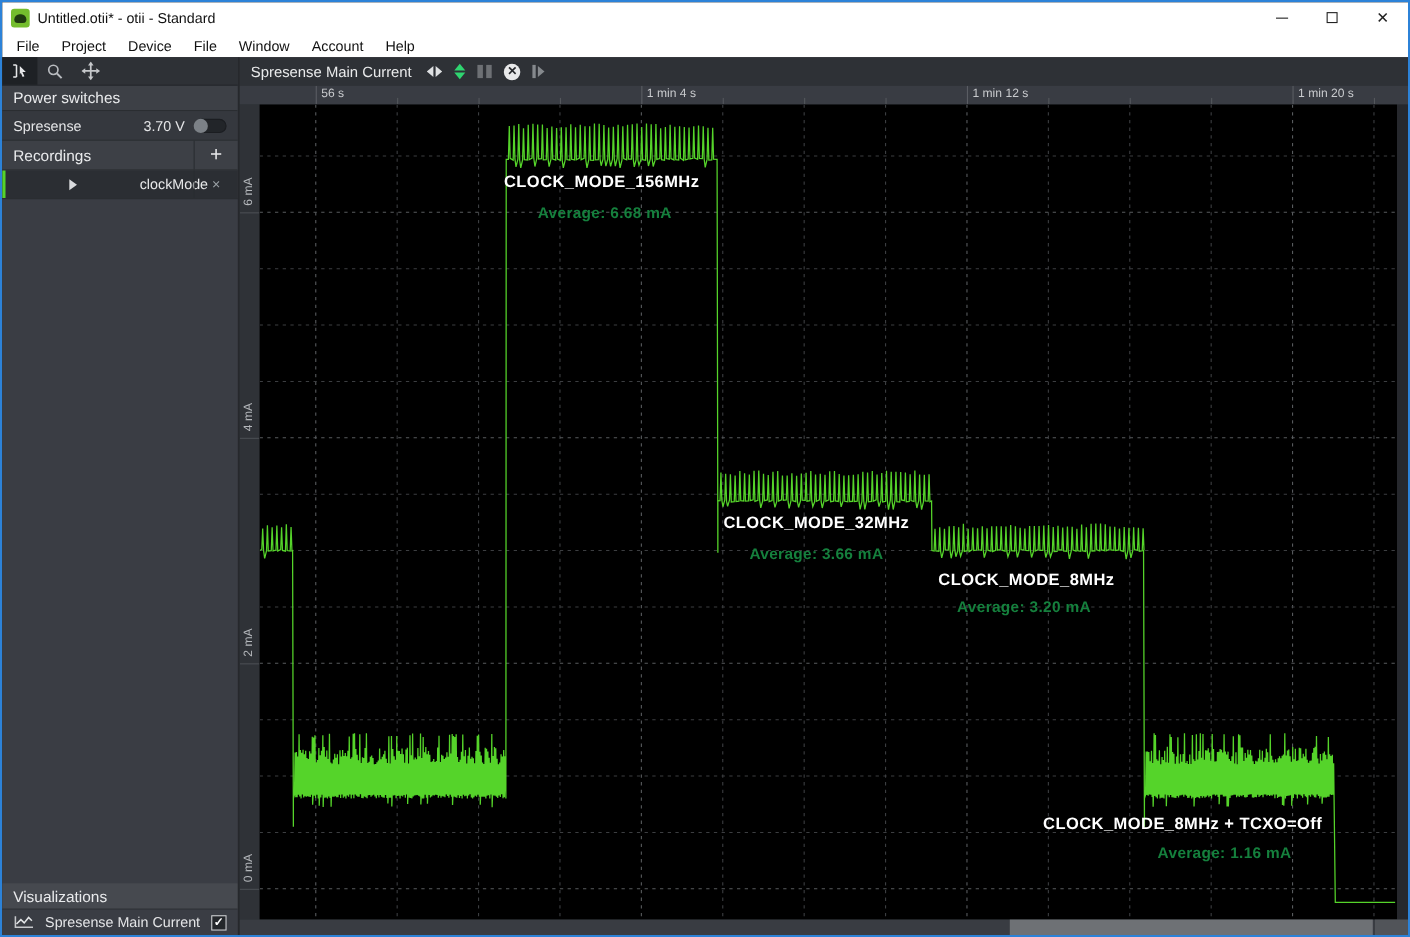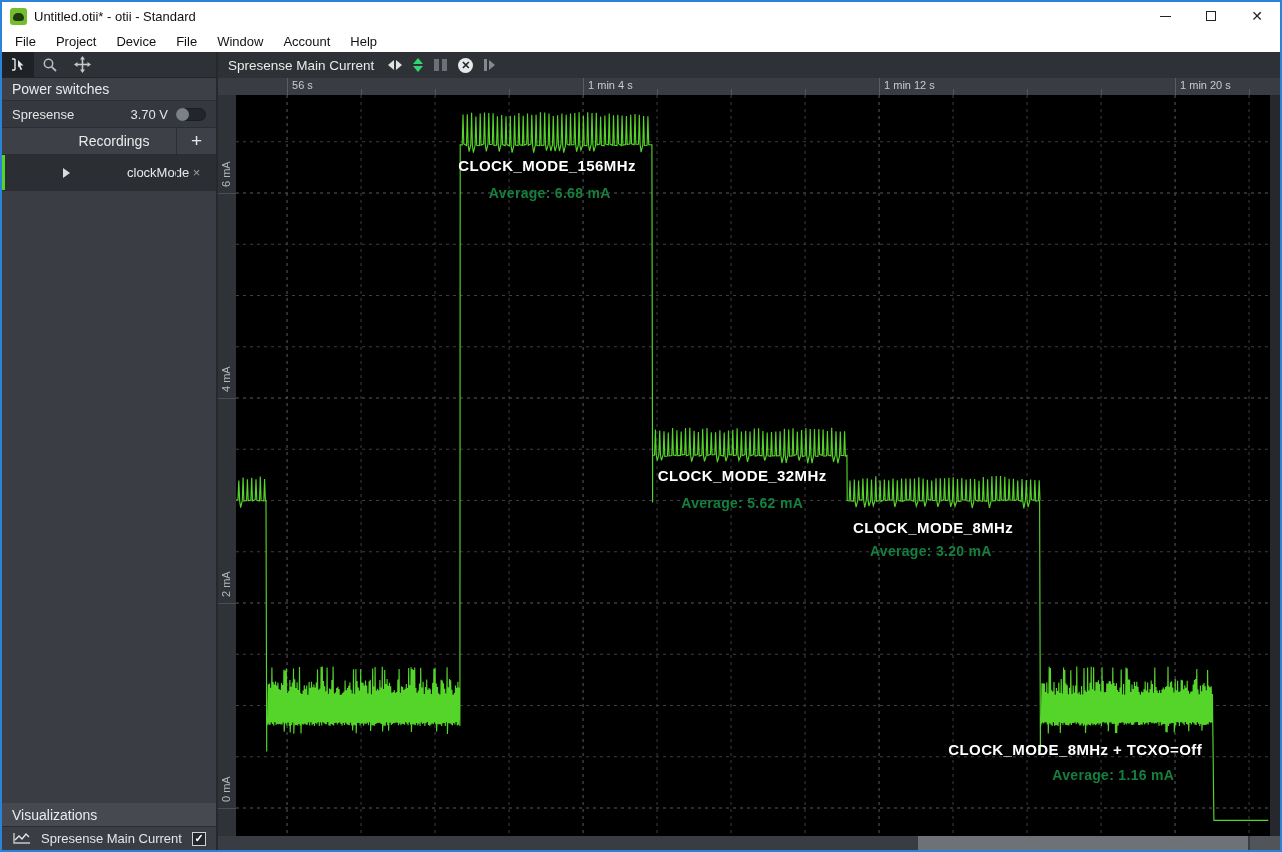--- a/index.html
+++ b/index.html
@@ -28,23 +28,23 @@
   .sidebar { width:216px; flex:0 0 auto; background:#3a3d44; border-right:2px solid #26282c; display:flex; flex-direction:column; }
   .toolbar { height:26px; background:#2e3136; display:flex; align-items:stretch; border-bottom:1px solid #222428; }
   .toolbtn { width:32px; display:flex; align-items:center; justify-content:center; }
   .toolbtn.selected { background:#1e2125; }
   .panel-header { background:#3d4046; border-bottom:1px solid #2a2d31; color:#e9eaec; font-size:14px; display:flex; align-items:center; padding-left:10px; }
   .ps-header { height:23px; }
   .ps-row { height:27px; background:#35383e; border-bottom:1px solid #2a2d31; display:flex; align-items:center; padding:0 10px; color:#e4e5e7; font-size:13px; }
   .ps-volt { margin-left:auto; margin-right:8px; font-size:13px; color:#e4e5e7; }
   .toggle { width:30px; height:13px; border-radius:7px; background:#222529; border:1px solid #1b1d21; position:relative; }
   .toggle-knob { width:13px; height:13px; border-radius:50%; background:#7c8187; position:absolute; left:-1px; top:-1px; }
-  .rec-header { height:27px; padding-left:10px; position:relative;justify-content:center; }
+  .rec-header { height:27px; padding-left:10px; position:relative; }
   .rec-add { position:absolute; right:0; top:0; width:40px; height:100%; border-left:1px solid #2a2d31; display:flex; align-items:center; justify-content:center; color:#e6e7e9; font-size:19px; font-weight:400; }
-  .rec-row { height:36px; background:#2b2e33; border-bottom:1px solid #2a2d31; display:flex; align-items:center; color:#e8e9ea; font-size:13px; position:relative;gap:48px; }
+  .rec-row { height:26px; background:#2b2e33; border-bottom:1px solid #2a2d31; display:flex; align-items:center; color:#e8e9ea; font-size:13px; position:relative;gap:48px; }
   .rec-accent { width:3px; height:100%; background:#55d42a; flex:0 0 auto; }
   .tri-right { width:0; height:0; border-top:5px solid transparent; border-bottom:5px solid transparent; border-left:7px solid #d9dbde; margin:0 9px 0 10px; }
   .rec-close { position:absolute; right:0; top:0; width:40px; height:100%; border-left:1px solid #2a2d31; display:flex; align-items:center; justify-content:center; color:#9aa0a5; font-size:13px; }
   .side-spacer { flex:1 1 auto; background:#3a3d44; }
   .viz-header { height:24px; background:#46494f; }
   .viz-row { height:23px; background:#3a3d44; display:flex; align-items:center; color:#e4e5e7; font-size:13px; padding:0 10px; }
   .viz-icon { margin-right:10px; display:flex; align-items:center; }
   .viz-check { margin-left:auto; width:14px; height:14px; border:1px solid #cfd1d4; background:#24272b; display:flex; align-items:center; justify-content:center; color:#fff; font-size:11px; font-weight:bold; }
 
   
@@ -277,21 +277,21 @@
                 <line x1="0" y1="200.5" x2="1034" y2="200.5" stroke="#3c3e41" stroke-width="1" stroke-dasharray="3 4"></line>
                 <line x1="0" y1="149.25" x2="1034" y2="149.25" stroke="#3c3e41" stroke-width="1" stroke-dasharray="3 4"></line>
                 <line x1="0" y1="98" x2="1034" y2="98" stroke="#585b5e" stroke-width="1" stroke-dasharray="3 4"></line>
                 <line x1="0" y1="46.75" x2="1034" y2="46.75" stroke="#3c3e41" stroke-width="1" stroke-dasharray="3 4"></line>
               </g>
               <path d="M0.0,405.5L2.0,404.5L2.8,385.5L3.6,405.1L4.6,412.7L6.3,405.6L7.1,382.5L7.9,406.0L10.6,405.6L11.4,384.3L12.2,405.8L14.9,405.0L15.7,382.8L16.5,405.9L19.2,404.6L20.0,384.3L20.8,405.4L23.5,406.1L24.3,381.5L25.1,405.5L27.8,405.9L28.6,384.1L29.4,405.7L30.0,405.5L30.7,656.6L30.7,631.0L31.7,627.4L32.3,589.2L32.9,629.7L33.5,588.6L34.1,629.8L34.7,592.8L35.3,627.5L35.9,572.6L36.5,629.0L37.1,586.9L37.7,630.8L38.3,589.4L38.9,627.3L39.5,586.5L40.1,629.9L40.7,590.6L41.3,628.9L41.9,587.6L42.5,629.2L43.1,594.0L43.7,628.9L44.3,594.9L44.9,629.4L45.5,587.9L46.1,629.6L46.7,590.1L47.3,627.5L47.9,574.8L48.2,636.6L48.5,630.4L49.1,575.5L49.7,628.5L50.3,573.4L50.9,630.4L51.5,598.0L52.1,627.5L52.7,596.0L53.3,631.0L53.9,585.1L54.2,637.5L54.5,630.1L55.1,591.7L55.7,630.0L56.3,587.6L56.9,627.4L57.5,573.5L57.8,638.7L58.1,628.5L58.7,584.2L59.3,630.2L59.9,592.9L60.5,629.9L61.1,587.2L61.7,630.8L62.3,595.1L62.9,629.0L63.5,572.0L64.1,630.5L64.7,598.1L65.0,638.5L65.3,627.6L65.9,599.1L66.5,629.3L67.1,595.5L67.7,629.4L68.3,590.3L68.9,628.8L69.5,593.8L70.1,629.7L70.7,590.6L71.3,629.8L71.9,599.8L72.5,627.5L73.1,587.0L73.7,630.5L74.3,592.8L74.9,627.2L75.5,586.8L76.1,630.3L76.7,592.2L77.3,629.0L77.9,589.6L78.5,630.9L79.1,592.5L79.7,628.1L80.3,587.6L80.9,629.3L81.5,574.6L82.1,627.3L82.7,594.7L83.3,630.9L83.9,593.5L84.5,627.4L85.1,572.1L85.7,630.6L86.3,571.6L86.9,627.2L87.5,586.0L88.1,628.3L88.7,591.2L89.3,629.3L89.9,596.2L90.5,629.3L91.1,572.5L91.7,627.1L92.3,598.7L92.9,630.5L93.5,593.5L94.1,630.7L94.7,594.2L95.3,629.1L95.9,585.1L96.5,629.7L97.1,571.6L97.7,630.6L98.3,598.6L98.9,627.9L99.5,597.5L100.1,627.8L100.7,593.0L101.3,629.4L101.9,591.8L102.5,628.1L103.1,594.0L103.7,627.5L104.3,599.7L104.9,629.1L105.5,599.5L106.1,630.7L106.7,598.0L107.3,628.0L107.9,596.4L108.5,630.0L109.1,585.5L109.7,627.8L110.3,595.2L110.9,629.2L111.5,592.9L112.1,629.9L112.7,590.8L113.3,630.2L113.9,587.6L114.5,627.7L115.1,594.8L115.7,630.5L116.3,598.6L116.6,635.5L116.9,629.4L117.5,574.3L118.1,630.3L118.7,599.0L119.3,630.3L119.9,574.1L120.2,638.2L120.5,628.6L121.1,585.9L121.7,628.1L122.3,592.6L122.9,627.9L123.5,595.6L124.1,630.6L124.7,574.0L125.3,628.7L125.9,587.4L126.5,628.5L127.1,587.7L127.7,630.8L128.3,590.4L128.9,628.4L129.5,585.5L130.1,629.0L130.7,590.6L131.3,627.8L131.9,598.4L132.5,630.2L133.1,586.3L133.7,627.2L134.3,584.8L134.6,636.0L134.9,627.2L135.5,599.2L136.1,630.2L136.7,573.4L137.3,630.4L137.9,591.5L138.5,630.8L139.1,571.9L139.7,629.1L140.3,595.5L140.9,628.2L141.5,593.7L142.1,627.9L142.7,595.2L143.3,627.8L143.9,584.9L144.5,628.4L145.1,592.6L145.7,629.0L146.3,571.8L146.6,636.4L146.9,629.6L147.5,594.1L148.1,630.8L148.7,574.9L149.3,630.8L149.9,588.9L150.5,627.4L151.1,584.0L151.7,630.2L152.3,590.7L152.6,635.7L152.9,628.0L153.5,587.8L154.1,627.7L154.7,591.2L155.3,630.0L155.9,597.8L156.5,629.0L157.1,597.0L157.7,628.0L158.3,594.9L158.9,628.2L159.5,597.7L160.1,627.6L160.7,596.9L161.3,627.8L161.9,584.5L162.5,630.2L163.1,573.9L163.7,628.5L164.3,597.7L164.9,630.2L165.5,591.2L166.1,628.8L166.7,592.1L167.3,629.0L167.9,595.1L168.5,629.8L169.1,593.7L169.7,627.2L170.3,588.9L170.9,628.7L171.5,593.0L172.1,630.2L172.7,572.9L173.3,627.5L173.9,590.1L174.5,629.4L175.1,572.2L175.4,636.9L175.7,629.5L176.3,574.1L176.9,629.2L177.5,574.9L178.1,629.8L178.7,572.4L179.3,630.2L179.9,593.1L180.5,627.9L181.1,597.7L181.7,630.5L182.3,595.6L182.9,628.7L183.5,588.5L184.1,630.9L184.7,572.8L185.3,627.4L185.9,592.6L186.5,628.9L187.1,586.8L187.7,628.3L188.3,599.1L188.9,630.9L189.5,592.1L190.1,628.2L190.7,584.6L191.3,627.1L191.9,594.7L192.5,630.1L193.1,592.9L193.7,630.9L194.3,594.3L194.9,629.8L195.5,598.9L196.1,628.5L196.7,587.7L197.3,629.3L197.9,573.8L198.5,627.6L199.1,572.8L199.7,629.3L200.3,588.5L200.6,636.5L200.9,629.3L201.5,591.9L202.1,629.3L202.7,598.2L203.3,629.2L203.9,599.5L204.5,629.4L205.1,584.7L205.7,630.9L206.3,585.6L206.9,628.3L207.5,588.2L208.1,628.0L208.7,593.8L209.3,630.9L209.9,598.4L210.5,627.2L211.1,572.3L211.4,638.9L211.7,629.1L212.3,592.2L212.9,628.2L213.5,584.0L214.1,628.5L214.7,585.3L215.3,629.4L215.9,594.7L216.5,630.4L217.1,599.8L217.7,628.1L218.3,598.1L218.9,629.6L219.5,590.6L220.1,627.1L220.7,592.7L221.3,630.6L221.9,586.8L222.5,629.7L223.1,592.5L223.9,631.0L224.2,49.8L226.2,49.8L227.0,19.6L227.8,48.9L230.5,50.5L231.3,19.2L232.1,49.2L233.1,56.7L234.8,49.7L235.6,17.7L236.4,50.5L237.4,57.6L239.1,50.3L239.9,21.5L240.7,50.2L243.4,50.5L244.2,18.4L245.0,50.2L247.7,48.8L248.5,17.6L249.3,49.0L250.3,56.4L252.0,49.1L252.8,18.1L253.6,49.5L256.3,49.3L257.1,18.3L257.9,50.3L260.6,50.2L261.4,21.3L262.2,49.2L263.2,56.5L264.9,49.6L265.7,20.0L266.5,49.6L269.2,50.6L270.0,21.3L270.8,49.6L273.5,50.8L274.3,20.7L275.1,50.7L276.1,57.7L277.8,50.7L278.6,20.6L279.4,50.0L282.1,50.6L282.9,17.9L283.7,49.8L286.4,50.4L287.2,20.8L288.0,50.2L290.7,48.8L291.5,18.5L292.3,50.3L295.0,48.9L295.8,19.8L296.6,50.7L297.6,57.7L299.3,50.2L300.1,19.8L300.9,50.5L303.6,50.7L304.4,17.3L305.2,50.3L307.9,50.2L308.7,17.5L309.5,49.6L310.5,55.7L312.2,49.6L313.0,18.6L313.8,49.6L314.8,56.0L316.5,49.7L317.3,21.0L318.1,50.5L319.1,56.2L320.8,50.0L321.6,20.2L322.4,49.1L323.4,56.0L325.1,48.9L325.9,18.4L326.7,50.2L327.7,57.7L329.4,50.6L330.2,19.8L331.0,49.1L333.7,50.2L334.5,18.4L335.3,49.7L338.0,49.6L338.8,18.0L339.6,48.8L340.6,56.7L342.3,50.1L343.1,17.2L343.9,50.7L344.9,55.1L346.6,50.3L347.4,20.4L348.2,50.2L350.9,50.7L351.7,17.3L352.5,49.3L353.5,55.9L355.2,49.5L356.0,18.0L356.8,48.9L357.8,56.4L359.5,50.8L360.3,17.8L361.1,49.9L363.8,49.1L364.6,21.6L365.4,50.2L368.1,50.7L368.9,20.5L369.7,49.1L372.4,49.7L373.2,18.4L374.0,49.1L376.7,50.4L377.5,20.2L378.3,50.2L381.0,50.5L381.8,19.7L382.6,48.8L385.3,50.7L386.1,20.4L386.9,50.3L389.6,49.6L390.4,20.9L391.2,49.5L393.9,48.9L394.7,19.8L395.5,48.8L398.2,49.8L399.0,19.0L399.8,49.1L402.5,49.2L403.3,19.7L404.1,49.0L405.1,57.1L406.8,49.9L407.6,21.1L408.4,50.5L411.1,50.3L411.9,21.2L412.7,49.6L415.9,49.8L416.6,407.6L416.6,360.4L418.6,360.1L419.4,334.6L420.2,359.5L421.2,365.7L422.9,359.5L423.7,335.6L424.5,360.8L425.5,365.4L427.2,359.5L428.0,336.2L428.8,361.3L431.5,361.0L432.3,337.4L433.1,360.9L435.8,360.6L436.6,333.1L437.4,360.1L440.1,360.5L440.9,335.3L441.7,360.6L444.4,360.4L445.2,336.4L446.0,360.1L448.7,359.4L449.5,332.9L450.3,360.7L453.0,359.8L453.8,332.8L454.6,359.8L455.6,366.7L457.3,360.7L458.1,335.8L458.9,360.2L461.6,359.5L462.4,336.9L463.2,361.1L465.9,360.1L466.7,333.8L467.5,360.7L468.5,366.3L470.2,360.7L471.0,333.1L471.8,360.5L474.5,359.4L475.3,337.3L476.1,359.9L478.8,359.5L479.6,337.2L480.4,360.6L481.4,367.2L483.1,360.1L483.9,335.3L484.7,360.2L487.4,361.0L488.2,337.5L489.0,361.2L490.0,366.2L491.7,360.4L492.5,335.4L493.3,359.7L496.0,359.9L496.8,334.7L497.6,360.6L500.3,360.1L501.1,333.3L501.9,359.7L502.9,365.5L504.6,361.2L505.4,336.4L506.2,360.7L508.9,359.5L509.7,335.8L510.5,361.1L511.5,366.8L513.2,360.1L514.0,336.6L514.8,360.7L517.5,359.5L518.3,333.4L519.1,361.1L521.8,360.6L522.6,333.3L523.4,360.4L526.1,360.9L526.9,336.0L527.7,359.9L528.7,365.7L530.4,360.3L531.2,337.4L532.0,360.7L534.7,361.2L535.5,337.0L536.3,360.9L539.0,360.8L539.8,336.5L540.6,360.9L543.3,360.7L544.1,336.2L544.9,360.6L545.9,368.0L547.6,360.9L548.4,333.8L549.2,360.1L550.2,368.0L551.9,359.8L552.7,334.5L553.5,361.1L556.2,360.9L557.0,333.2L557.8,360.7L560.5,359.4L561.3,336.4L562.1,360.2L563.1,365.5L564.8,359.9L565.6,335.0L566.4,361.4L569.1,360.7L569.9,332.9L570.7,360.2L571.7,368.3L573.4,359.6L574.2,333.9L575.0,360.7L576.0,368.2L577.7,359.7L578.5,333.9L579.3,361.1L582.0,361.4L582.8,334.1L583.6,359.5L586.3,360.2L587.1,334.6L587.9,361.2L590.6,360.8L591.4,336.1L592.2,360.1L594.9,360.9L595.7,332.7L596.5,360.4L597.5,366.8L599.2,360.1L600.0,336.3L600.8,360.4L601.8,368.3L603.5,361.2L604.3,336.6L605.1,360.4L607.8,360.5L608.6,336.2L609.4,361.1L610.9,360.4L611.2,405.5L613.2,405.9L614.0,385.6L614.8,405.9L617.5,406.1L618.3,384.4L619.1,406.2L620.1,412.1L621.8,405.3L622.6,385.6L623.4,404.8L626.1,405.1L626.9,383.5L627.7,405.4L628.7,412.5L630.4,404.6L631.2,383.2L632.0,404.7L633.0,411.1L634.7,405.6L635.5,384.4L636.3,406.2L637.3,410.7L639.0,405.3L639.8,381.2L640.6,406.3L643.3,405.6L644.1,385.6L644.9,406.5L647.6,404.9L648.4,384.6L649.2,405.5L651.9,405.0L652.7,385.2L653.5,404.8L656.2,405.3L657.0,383.4L657.8,404.6L658.8,412.0L660.5,406.0L661.3,385.2L662.1,405.2L664.8,406.1L665.6,383.4L666.4,406.5L669.1,405.4L669.9,383.4L670.7,405.2L673.4,404.6L674.2,383.4L675.0,405.2L677.7,406.1L678.5,383.6L679.3,406.3L680.3,411.2L682.0,406.1L682.8,382.2L683.6,405.7L686.3,405.9L687.1,383.4L687.9,405.1L688.9,411.7L690.6,405.5L691.4,384.7L692.2,404.7L694.9,404.8L695.7,385.4L696.5,405.3L699.2,405.6L700.0,383.2L700.8,405.6L701.8,411.8L703.5,406.3L704.3,383.2L705.1,405.9L707.8,404.6L708.6,383.2L709.4,405.4L712.1,405.4L712.9,382.8L713.7,404.9L714.7,411.8L716.4,406.0L717.2,382.3L718.0,406.5L719.0,411.3L720.7,406.3L721.5,384.0L722.3,406.4L725.0,406.3L725.8,383.0L726.6,405.0L729.3,404.9L730.1,384.6L730.9,405.8L733.6,406.1L734.4,383.7L735.2,406.5L736.2,413.0L737.9,405.8L738.7,383.9L739.5,405.1L742.2,406.1L743.0,385.8L743.8,405.7L746.5,406.1L747.3,381.9L748.1,405.7L750.8,406.3L751.6,384.3L752.4,406.3L753.4,412.8L755.1,406.1L755.9,381.2L756.7,405.9L759.4,405.8L760.2,381.0L761.0,404.8L763.7,405.7L764.5,381.0L765.3,404.8L768.0,405.6L768.8,381.7L769.6,405.7L772.3,404.5L773.1,383.7L773.9,405.0L776.6,405.2L777.4,383.8L778.2,405.5L780.9,404.9L781.7,385.4L782.5,405.4L785.2,406.3L786.0,384.1L786.8,406.2L787.8,413.4L789.5,404.7L790.3,384.9L791.1,405.3L792.1,412.2L793.8,405.6L794.6,384.4L795.4,404.7L798.1,405.3L798.9,384.9L799.7,406.1L802.4,405.7L803.2,385.3L804.0,404.8L803.6,405.5L804.4,656.6L804.4,631.0L805.4,627.6L806.0,588.3L806.6,627.8L807.2,588.2L807.8,628.5L808.4,588.6L809.0,627.2L809.6,597.0L810.2,627.5L810.8,587.4L811.4,629.6L812.0,598.6L812.3,638.4L812.6,629.0L813.2,571.7L813.8,628.6L814.4,573.1L815.0,629.8L815.6,595.2L816.2,631.0L816.8,596.6L817.4,627.3L818.0,587.0L818.6,630.8L819.2,599.8L819.8,630.2L820.4,593.1L821.0,630.2L821.6,596.0L822.2,630.9L822.8,587.6L823.4,627.3L824.0,598.0L824.3,638.0L824.6,628.3L825.2,583.9L825.8,628.0L826.4,598.4L827.0,629.7L827.6,572.4L828.2,627.7L828.8,575.1L829.4,629.8L830.0,588.6L830.6,629.9L831.2,590.3L831.8,630.2L832.4,599.3L833.0,630.5L833.6,592.8L834.2,628.6L834.8,575.3L835.4,629.9L836.0,599.0L836.6,628.1L837.2,590.6L837.8,627.9L838.4,597.4L839.0,627.4L839.6,590.5L840.2,629.3L840.8,571.6L841.4,627.6L842.0,598.6L842.6,628.4L843.2,596.8L843.8,630.5L844.4,599.6L845.0,630.3L845.6,590.9L846.2,628.4L846.8,599.5L847.4,630.9L848.0,573.1L848.6,629.7L849.2,595.2L849.5,638.1L849.8,630.2L850.4,596.9L851.0,630.4L851.6,572.5L852.2,629.5L852.8,595.4L853.4,629.9L854.0,587.8L854.6,630.6L855.2,571.7L855.8,628.6L856.4,593.9L857.0,630.2L857.6,572.2L858.2,628.9L858.8,595.8L859.4,630.3L860.0,587.1L860.6,629.4L861.2,587.2L861.8,628.2L862.4,585.2L863.0,629.8L863.6,589.1L864.2,628.6L864.8,596.6L865.4,630.9L866.0,572.3L866.6,627.4L867.2,586.0L867.8,627.2L868.4,597.3L869.0,628.3L869.6,597.1L870.2,627.6L870.8,588.6L871.4,629.6L872.0,588.5L872.3,636.2L872.6,630.3L873.2,586.0L873.8,627.5L874.4,586.6L875.0,627.4L875.6,589.2L876.2,629.1L876.8,572.6L877.4,629.0L878.0,588.1L878.6,628.8L879.2,590.9L879.5,638.1L879.8,630.7L880.4,588.3L880.7,638.2L881.0,628.2L881.6,594.9L882.2,630.4L882.8,596.9L883.4,628.1L884.0,592.5L884.6,627.9L885.2,574.4L885.8,627.6L886.4,599.2L887.0,627.4L887.6,588.9L888.2,629.7L888.8,599.7L889.4,628.5L890.0,572.4L890.6,629.5L891.2,573.5L891.8,628.1L892.4,584.5L893.0,628.9L893.6,584.5L894.2,627.7L894.8,596.9L895.4,629.7L896.0,589.6L896.6,630.1L897.2,593.9L897.8,629.6L898.4,586.7L899.0,627.6L899.6,590.9L900.2,627.2L900.8,586.8L901.4,627.1L902.0,591.8L902.6,630.0L903.2,597.1L903.8,630.2L904.4,599.5L905.0,629.5L905.6,596.6L906.2,629.7L906.8,597.3L907.4,627.6L908.0,594.3L908.6,629.6L909.2,586.6L909.8,628.3L910.4,595.6L911.0,627.8L911.6,587.4L912.2,629.8L912.8,597.4L913.4,627.3L914.0,593.9L914.6,627.3L915.2,585.6L915.8,628.3L916.4,588.9L917.0,627.7L917.6,597.8L918.2,628.7L918.8,572.4L919.4,627.9L920.0,592.0L920.6,628.3L921.2,595.6L921.8,627.3L922.4,598.1L923.0,630.7L923.6,595.2L924.2,627.2L924.8,597.9L925.4,630.5L926.0,594.4L926.6,629.6L927.2,592.4L927.8,629.0L928.4,594.3L929.0,629.2L929.6,592.1L929.9,636.9L930.2,627.2L930.8,591.0L931.1,637.4L931.4,627.5L932.0,571.7L932.6,631.0L933.2,591.8L933.8,628.7L934.4,587.2L935.0,628.5L935.6,586.3L936.2,628.1L936.8,592.5L937.4,628.0L938.0,597.4L938.3,637.4L938.6,629.4L939.2,584.0L939.8,630.4L940.4,595.3L941.0,627.1L941.6,585.7L942.2,627.6L942.8,596.9L943.4,630.9L944.0,596.2L944.6,627.2L945.2,584.7L945.8,627.6L946.4,585.2L947.0,628.4L947.6,594.3L948.2,630.3L948.8,590.3L949.4,627.1L950.0,592.7L950.6,628.9L951.2,585.8L951.8,629.7L952.4,595.7L952.7,636.3L953.0,630.3L953.6,598.4L954.2,628.0L954.8,596.7L955.4,629.4L956.0,596.3L956.6,627.2L957.2,589.4L957.8,628.2L958.4,584.9L959.0,629.7L959.6,583.9L960.2,630.0L960.8,574.0L961.4,627.3L962.0,594.6L962.6,628.7L963.2,599.2L963.8,630.9L964.4,590.5L965.0,629.0L965.6,596.3L965.9,635.7L966.2,630.7L966.8,589.8L967.4,630.0L968.0,588.1L968.6,629.9L969.2,591.2L969.8,629.9L970.4,595.2L971.0,629.3L971.6,574.9L972.2,629.4L972.8,590.7L973.4,627.3L974.0,592.3L974.6,627.8L975.2,591.2L975.8,627.6L976.4,598.9L976.8,631.0L977.9,725.3L1032.3,725.3" fill="none" stroke="#55d42a" stroke-width="1.15"></path>
             </svg>
         <div class="anno anno-label" style="left: 311px; top: 62.35px;">CLOCK_MODE_156MHz</div>
             <div class="anno anno-avg" style="left: 313.76px; top: 90.025px;">Average: 6.68 mA</div>
             <div class="anno anno-label" style="left: 506.16px; top: 371.9px;">CLOCK_MODE_32MHz</div>
-            <div class="anno anno-avg" style="left: 506.16px; top: 399.575px;">Average: 5.62 mA</div>
+            <div class="anno anno-avg" style="left: 506.16px; top: 399.575px;">Average: 3.66 mA</div>
             <div class="anno anno-label" style="left: 697.08px; top: 424.175px;">CLOCK_MODE_8MHz</div>
             <div class="anno anno-avg" style="left: 694.86px; top: 447.75px;">Average: 3.20 mA</div>
             <div class="anno anno-label" style="left: 839.16px; top: 645.575px;">CLOCK_MODE_8MHz + TCXO=Off</div>
             <div class="anno anno-avg" style="left: 877.27px; top: 672.225px;">Average: 1.16 mA</div>
           </div>
         <div class="rmargin"></div>
       </div>
 
       <div class="hscroll">
         <div class="hthumb"></div>

